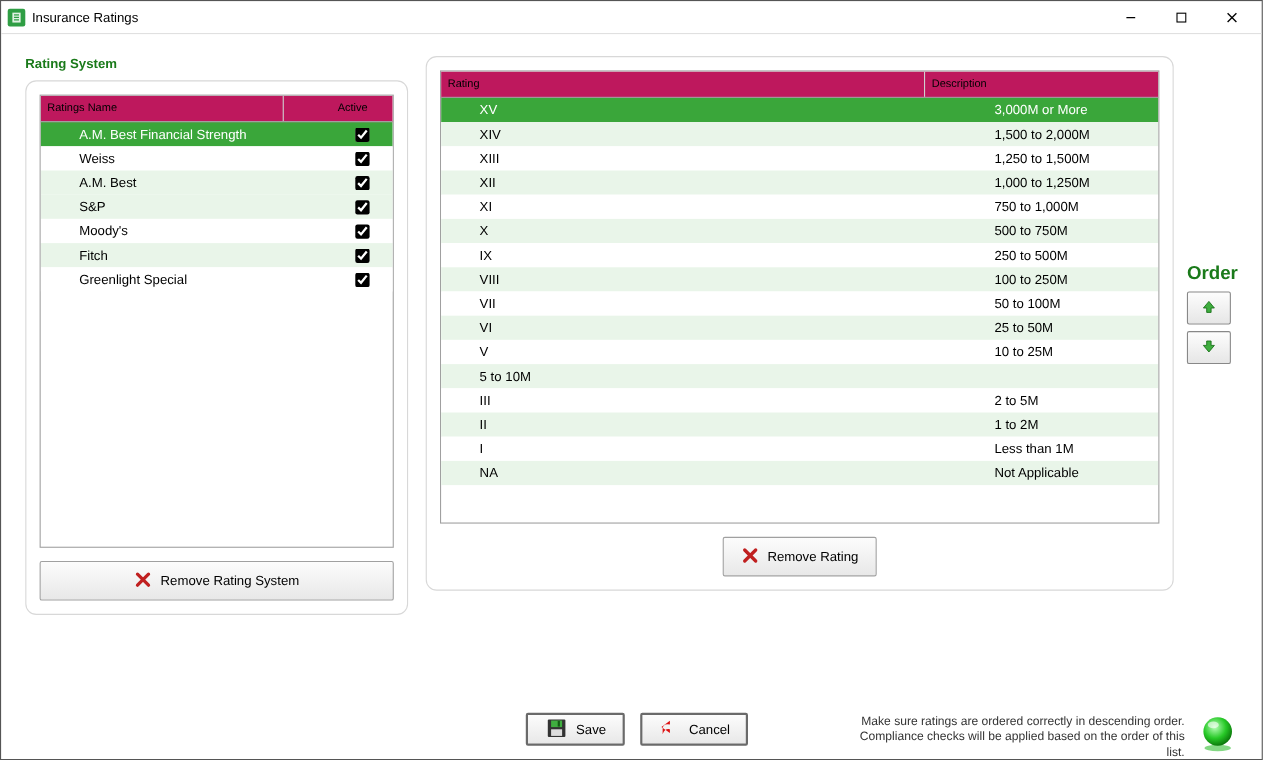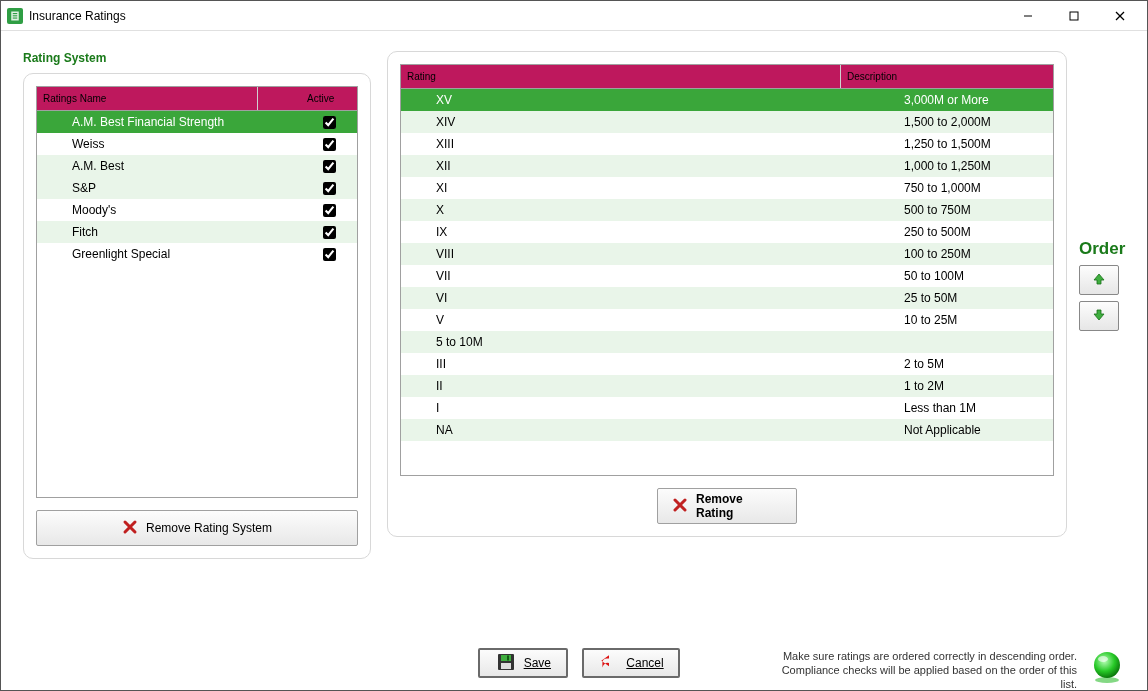--- a/index.html
+++ b/index.html
@@ -116,21 +116,20 @@
 
   .btn-row-left {
     display:flex;
     gap:12px;
     margin-top:12px;
   }
   .btn-row-center {
     display:flex;
     justify-content:center;
     margin-top:12px;
-    font-weight:bold;
   }
   .win-button {
     border:1px solid #a0a0a0;
     background:linear-gradient(#fcfcfc,#e8e8e8);
     height:36px;
     display:flex;
     align-items:center;
     justify-content:center;
     gap:8px;
     padding:0 14px;
@@ -165,21 +164,20 @@
     border-radius:2px;
   }
 
   
   .footer {
     position:absolute;
     left:32px; right:22px; bottom:12px;
     display:flex;
     align-items:flex-end;
     justify-content:center;
-    text-decoration:underline;
   }
   .footer-btns { display:flex; gap:14px; }
   .footer-note {
     position:absolute;
     right:48px; top:2px;
     width:310px;
     font-size:11px;
     color:#333;
     text-align:right;
     line-height:1.25;

